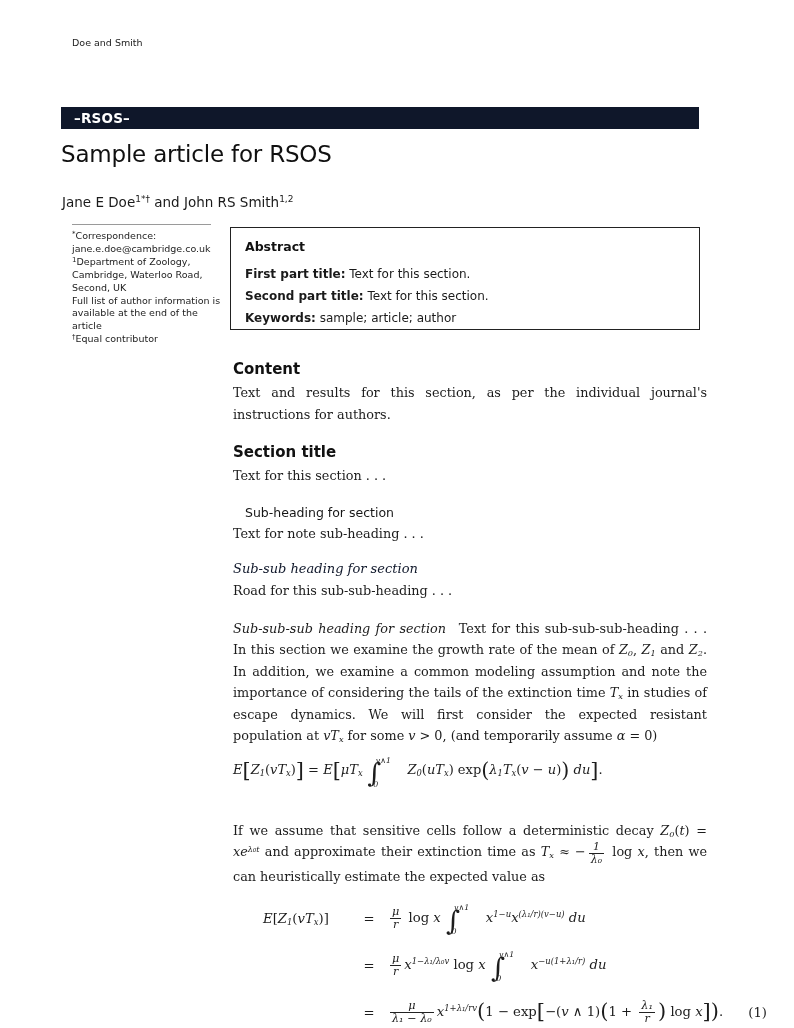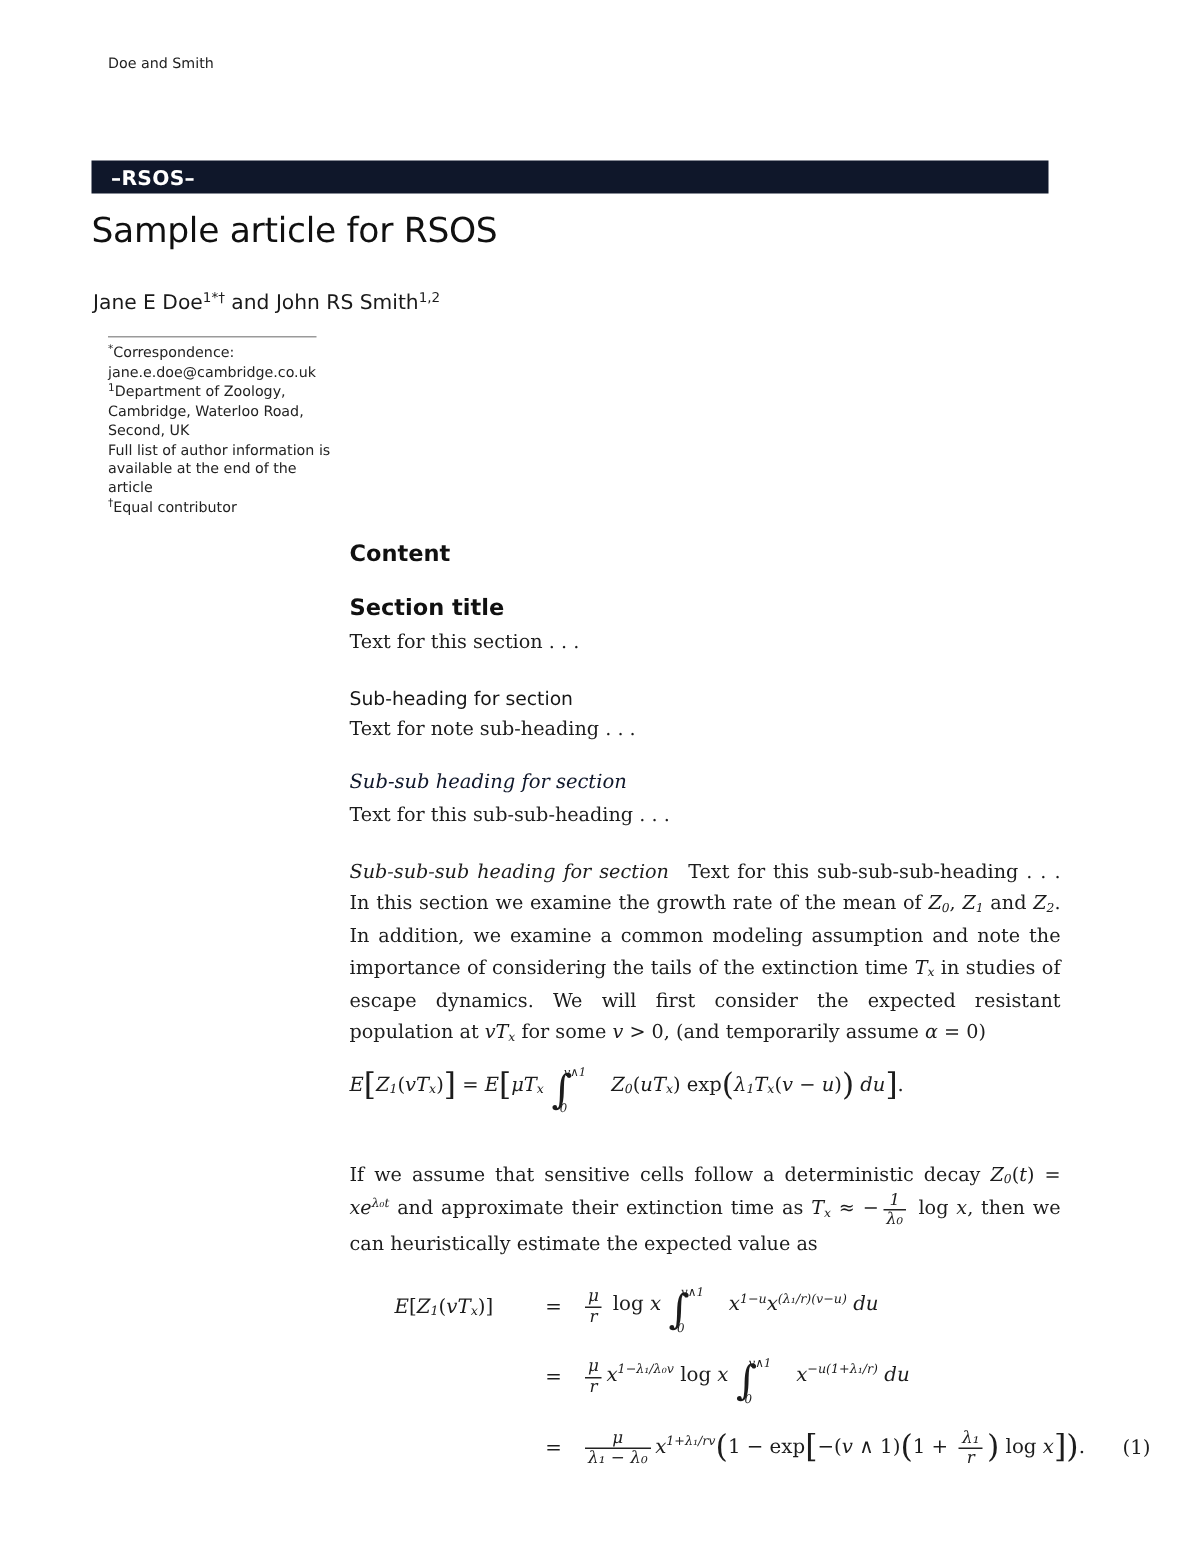--- a/index.html
+++ b/index.html
@@ -80,33 +80,40 @@
     <div class="sline"><sup>*</sup><span>Correspondence:</span></div>
     <div class="sline"><sup></sup><span>jane.e.doe@cambridge.co.uk</span></div>
     <div class="sline"><sup>1</sup><span>Department of Zoology,</span></div>
     <div class="sline"><sup></sup><span>Cambridge, Waterloo Road,</span></div>
     <div class="sline"><sup></sup><span>Second, UK</span></div>
     <div class="sline"><sup></sup><span>Full list of author information is</span></div>
     <div class="sline"><sup></sup><span>available at the end of the article</span></div>
     <div class="sline"><sup>†</sup><span>Equal contributor</span></div>
   </div>
 
+  <div class="abstract">
+    <div class="ab-h">Abstract</div>
+    <div class="ab-row"><b>First part title:</b><span> Text for this section.</span></div>
+    <div class="ab-row"><b>Second part title:</b><span> Text for this section.</span></div>
+    <div class="ab-row"><b>Keywords:</b><span> sample; article; author</span></div>
+  </div>
 
   <div class="main">
 
     <div class="sec-h">Content</div>
+    <p class="serif just mb-sec">Text and results for this section, as per the individual journal's instructions for authors.</p>
 
     <div class="sec-h" style="margin-top:18px;">Section title</div>
     <p class="serif">Text for this section . . .</p>
 
-    <div class="sub-h" style="margin-top:17px;">Sub-heading for section</div>
+    <div class="sub-h" style="margin-top:17px;margin-left:12px;">Sub-heading for section</div>
     <p class="serif">Text for note sub-heading . . .</p>
 
     <div class="subsub-h" style="margin-top:16px;">Sub-sub heading for section</div>
-    <p class="serif">Text for this sub-sub-heading . . .</p>
+    <p class="serif">Road for this sub-sub-heading . . .</p>
 
     <p class="serif just" style="margin-top:16px;"><span class="mi">Sub-sub-sub heading for section</span><span class="mr"> Text for this sub-sub-sub-heading . . . In this section we examine the growth rate of the mean of </span><span class="mi">Z</span><span class="msub">0</span><span class="mr">, </span><span class="mi">Z</span><span class="msub">1</span><span class="mr"> and </span><span class="mi">Z</span><span class="msub">2</span><span class="mr">. In addition, we examine a common modeling assumption and note the importance of considering the tails of the extinction time </span><span class="mi">T</span><span class="msub">x</span><span class="mr"> in studies of escape dynamics. We will first consider the expected resistant population at </span><span class="mi">vT</span><span class="msub">x</span><span class="mr"> for some </span><span class="mi">v</span><span class="mr"> &gt; 0, (and temporarily assume </span><span class="mi">α</span><span class="mr"> = 0)</span></p>
 
     <div class="disp-eq"><span class="mi">E</span><span class="mbig">[</span><span class="mi">Z</span><span class="msub">1</span><span class="mr">(</span><span class="mi">vT</span><span class="msub">x</span><span class="mr">)</span><span class="mbig">]</span><span class="mr"> = </span><span class="mi">E</span><span class="mbig">[</span><span class="mi">μT</span><span class="msub">x</span><span class="intw"><span class="intg">∫</span><span class="intsup">v∧1</span><span class="intsub">0</span></span><span class="mi">Z</span><span class="msub">0</span><span class="mr">(</span><span class="mi">uT</span><span class="msub">x</span><span class="mr">) exp</span><span class="mbig">(</span><span class="mi">λ</span><span class="msub">1</span><span class="mi">T</span><span class="msub">x</span><span class="mr">(</span><span class="mi">v − u</span><span class="mr">)</span><span class="mbig">)</span><span class="mi"> du</span><span class="mbig">]</span><span class="mr">.</span></div>
 
     <p class="serif just"><span class="mr">If we assume that sensitive cells follow a deterministic decay </span><span class="mi">Z</span><span class="msub">0</span><span class="mr">(</span><span class="mi">t</span><span class="mr">) = </span><span class="mi">xe</span><span class="msup">λ₀t</span><span class="mr"> and approximate their extinction time as </span><span class="mi">T</span><span class="msub">x</span><span class="mr"> ≈ −</span><span class="frac"><span class="fn">1</span><span class="fd">λ₀</span></span><span class="mr"> log </span><span class="mi">x</span><span class="mr">, then we can heuristically estimate the expected value as</span></p>
 
     <div class="align-block">
       <div class="arow">
         <span class="albs"><span class="mi">E</span><span class="mr">[</span><span class="mi">Z</span><span class="msub">1</span><span class="mr">(</span><span class="mi">vT</span><span class="msub">x</span><span class="mr">)]</span></span>

